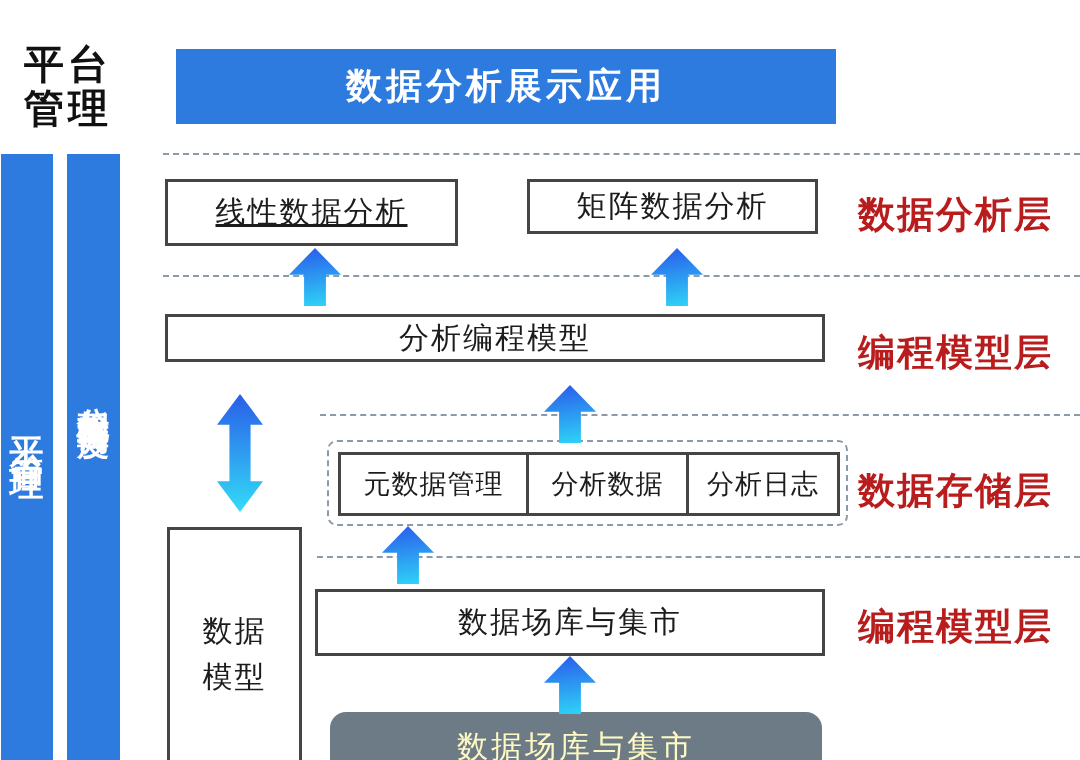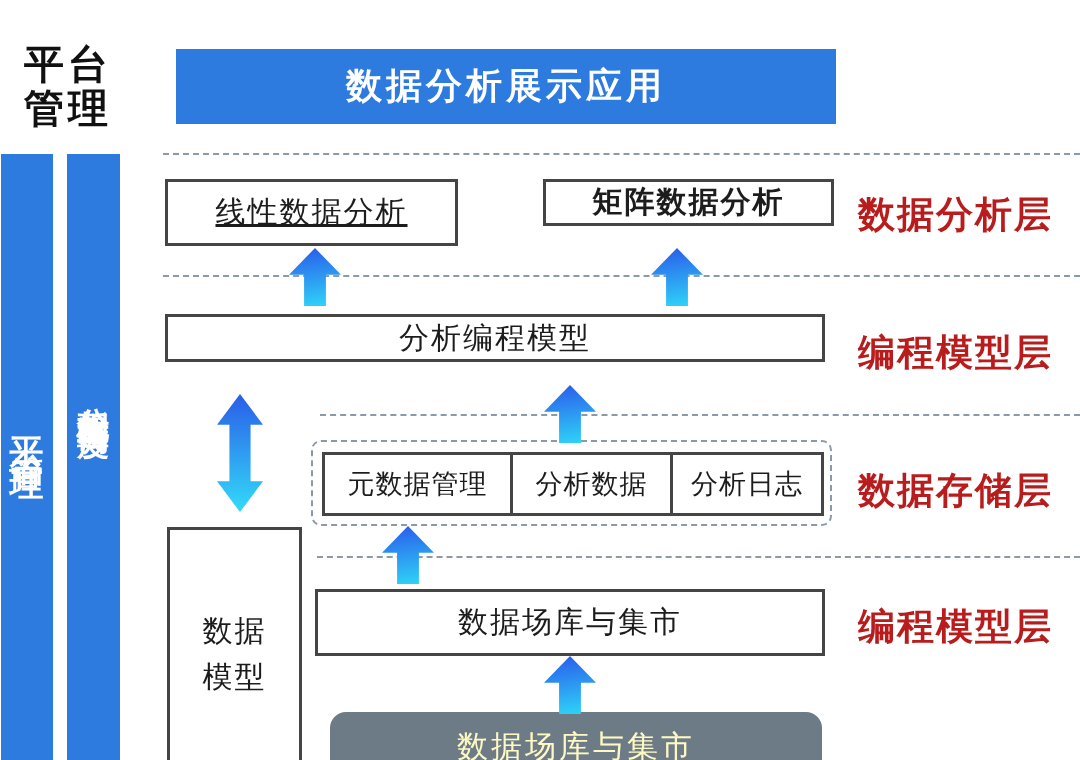--- a/index.html
+++ b/index.html
@@ -41,27 +41,27 @@
   #dashB{left:163px;top:231px;width:917px;}
   #dashC{left:320px;top:370px;width:760px;}
   #dashD{left:317px;top:512px;width:763px;}
   
   .sbox{
     position:absolute;background:#ffffff;border:3px solid #454545;box-sizing:border-box;
     display:flex;align-items:center;justify-content:center;
     color:#1c1c1c;font-size:30px;letter-spacing:2px;z-index:2;
   }
   #boxLinear{left:165px;top:135px;width:293px;height:67px;text-decoration:underline;}
-  #boxMatrix{left:543px;top:135px;width:291px;height:47px;font-weight:bold;}
+  #boxMatrix{left:527px;top:135px;width:291px;height:55px;}
   #boxProg{left:165px;top:270px;width:660px;height:48px;}
   #boxModel{left:167px;top:483px;width:135px;height:254px;line-height:46px;text-align:center;}
   #boxIntegration{left:315px;top:545px;width:510px;height:67px;}
   
   .storage-wrap{
-    position:absolute;left:311px;top:396px;width:521px;height:86px;box-sizing:border-box;
+    position:absolute;left:327px;top:396px;width:521px;height:86px;box-sizing:border-box;
     border:2px dashed #8a9aa9;border-radius:10px;z-index:2;
   }
   .storage-row{
     position:absolute;left:9px;top:10px;width:502px;height:64px;box-sizing:border-box;
     border:3px solid #454545;background:#ffffff;display:flex;
   }
   .storage-cell{
     display:flex;align-items:center;justify-content:center;
     font-size:27px;color:#1c1c1c;letter-spacing:1px;box-sizing:border-box;
   }

